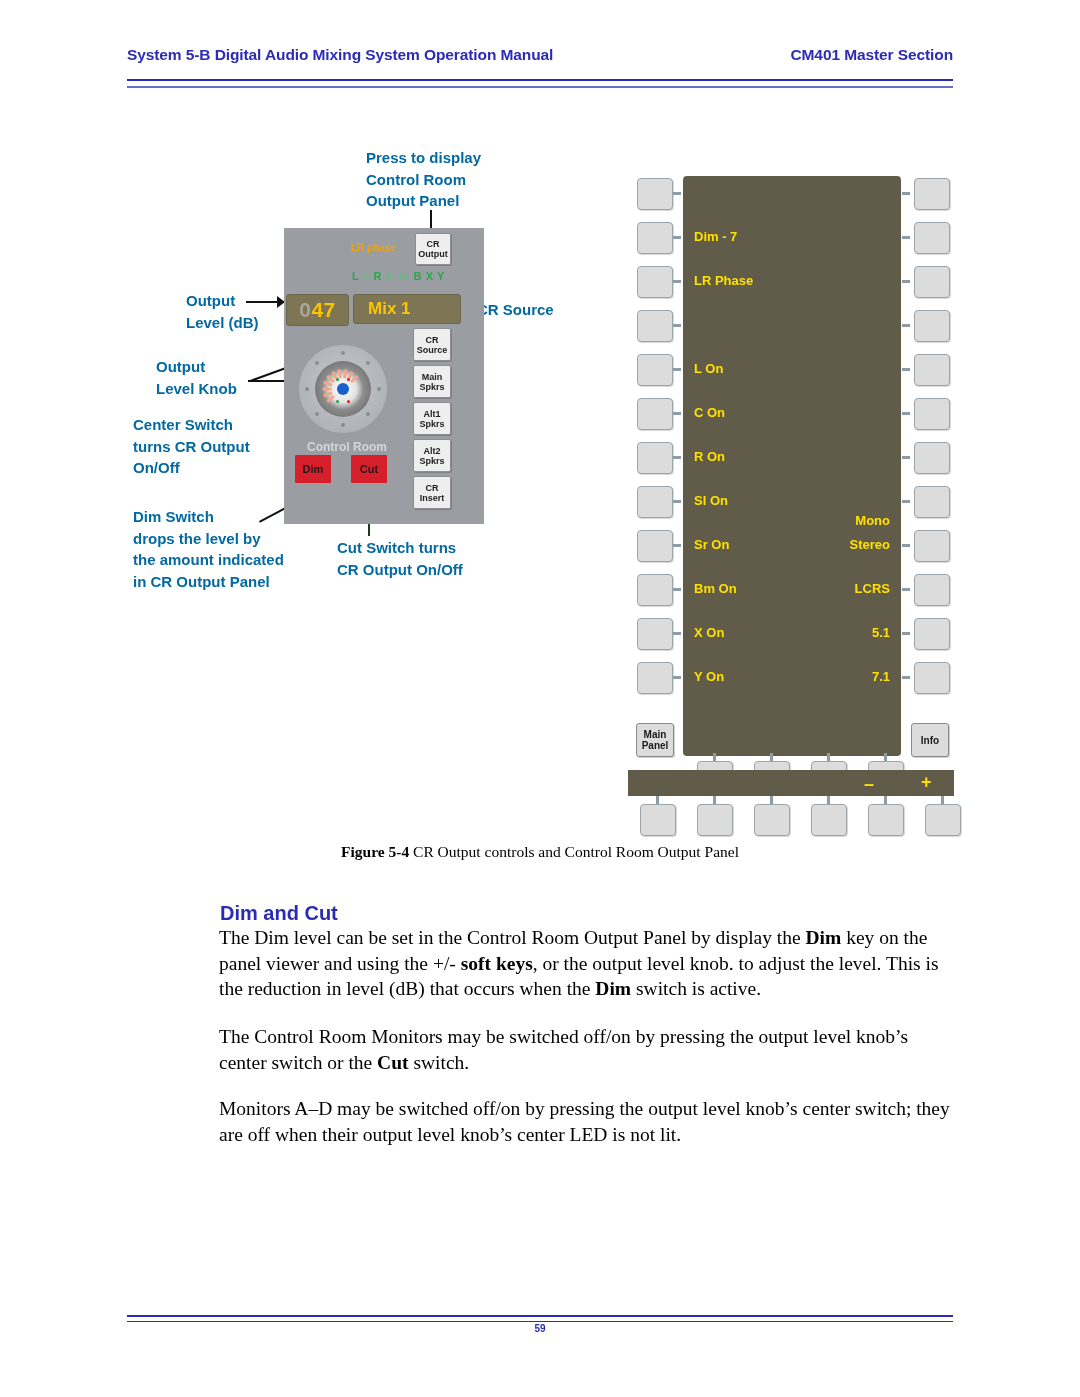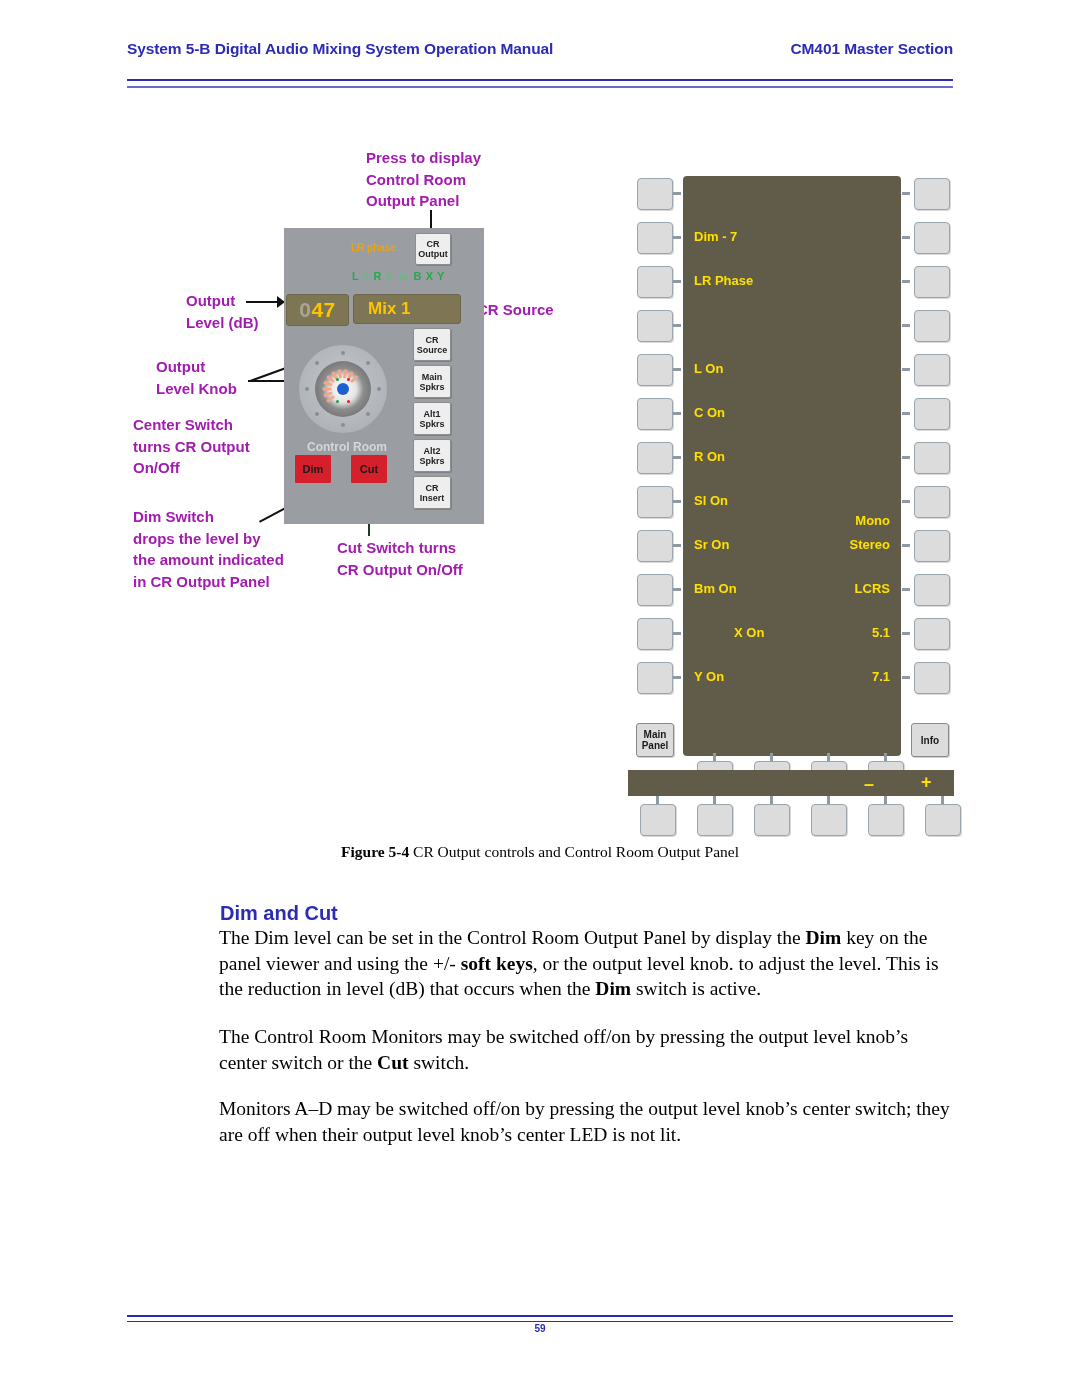--- a/index.html
+++ b/index.html
@@ -17,21 +17,21 @@
 
   
   .page-header {
     position: absolute;
     left: 127px;
     top: 40px;
     width: 826px;
     height: 30px;
     display: flex;
     justify-content: space-between;
-    align-items: flex-start;
+    align-items: center;
   }
   .hdr-text {
     font-family: "Liberation Sans", sans-serif;
     font-size: 15.5px;
     font-weight: bold;
     color: #2b2bb5;
     letter-spacing: -0.1px;
     white-space: nowrap;
   }
   .rule-top {
@@ -71,21 +71,21 @@
     top: 0;
     width: 1080px;
     height: 840px;
   }
 
   .callout {
     position: absolute;
     font-family: "Liberation Sans", sans-serif;
     font-size: 15px;
     font-weight: bold;
-    color: #a21caf;
+    color: #0369a1;
     line-height: 21.5px;
     white-space: pre-line;
   }
 
   
   .lead {
     position: absolute;
     background: #111111;
   }
   .arrowhead {
@@ -484,21 +484,21 @@
     <div class="viewer-row-label" style="left:66px; top:45px;"></div>
     <div class="viewer-row-label" style="left:66px; top:89px;">Dim - 7</div>
     <div class="viewer-row-label" style="left:66px; top:133px;">LR Phase</div>
     <div class="viewer-row-label" style="left:66px; top:177px;"></div>
     <div class="viewer-row-label" style="left:66px; top:221px;">L On</div>
     <div class="viewer-row-label" style="left:66px; top:265px;">C On</div>
     <div class="viewer-row-label" style="left:66px; top:309px;">R On</div>
     <div class="viewer-row-label" style="left:66px; top:353px;">Sl On</div>
     <div class="viewer-row-label" style="left:66px; top:397px;">Sr On</div>
     <div class="viewer-row-label" style="left:66px; top:441px;">Bm On</div>
-    <div class="viewer-row-label" style="left:66px; top:485px;margin-left:40px;">X On</div>
+    <div class="viewer-row-label" style="left:66px; top:485px;">X On</div>
     <div class="viewer-row-label" style="left:66px; top:529px;">Y On</div>
 
     <div class="viewer-row-label right" style="left:160px; top:353px; width:102px;margin-top:20px;">Mono</div>
     <div class="viewer-row-label right" style="left:160px; top:397px; width:102px;">Stereo</div>
     <div class="viewer-row-label right" style="left:160px; top:441px; width:102px;">LCRS</div>
     <div class="viewer-row-label right" style="left:160px; top:485px; width:102px;">5.1</div>
     <div class="viewer-row-label right" style="left:160px; top:529px; width:102px;">7.1</div>
 
     <div class="sk-lbl" style="left:8px; top:583px;">
       <span>Main</span>

